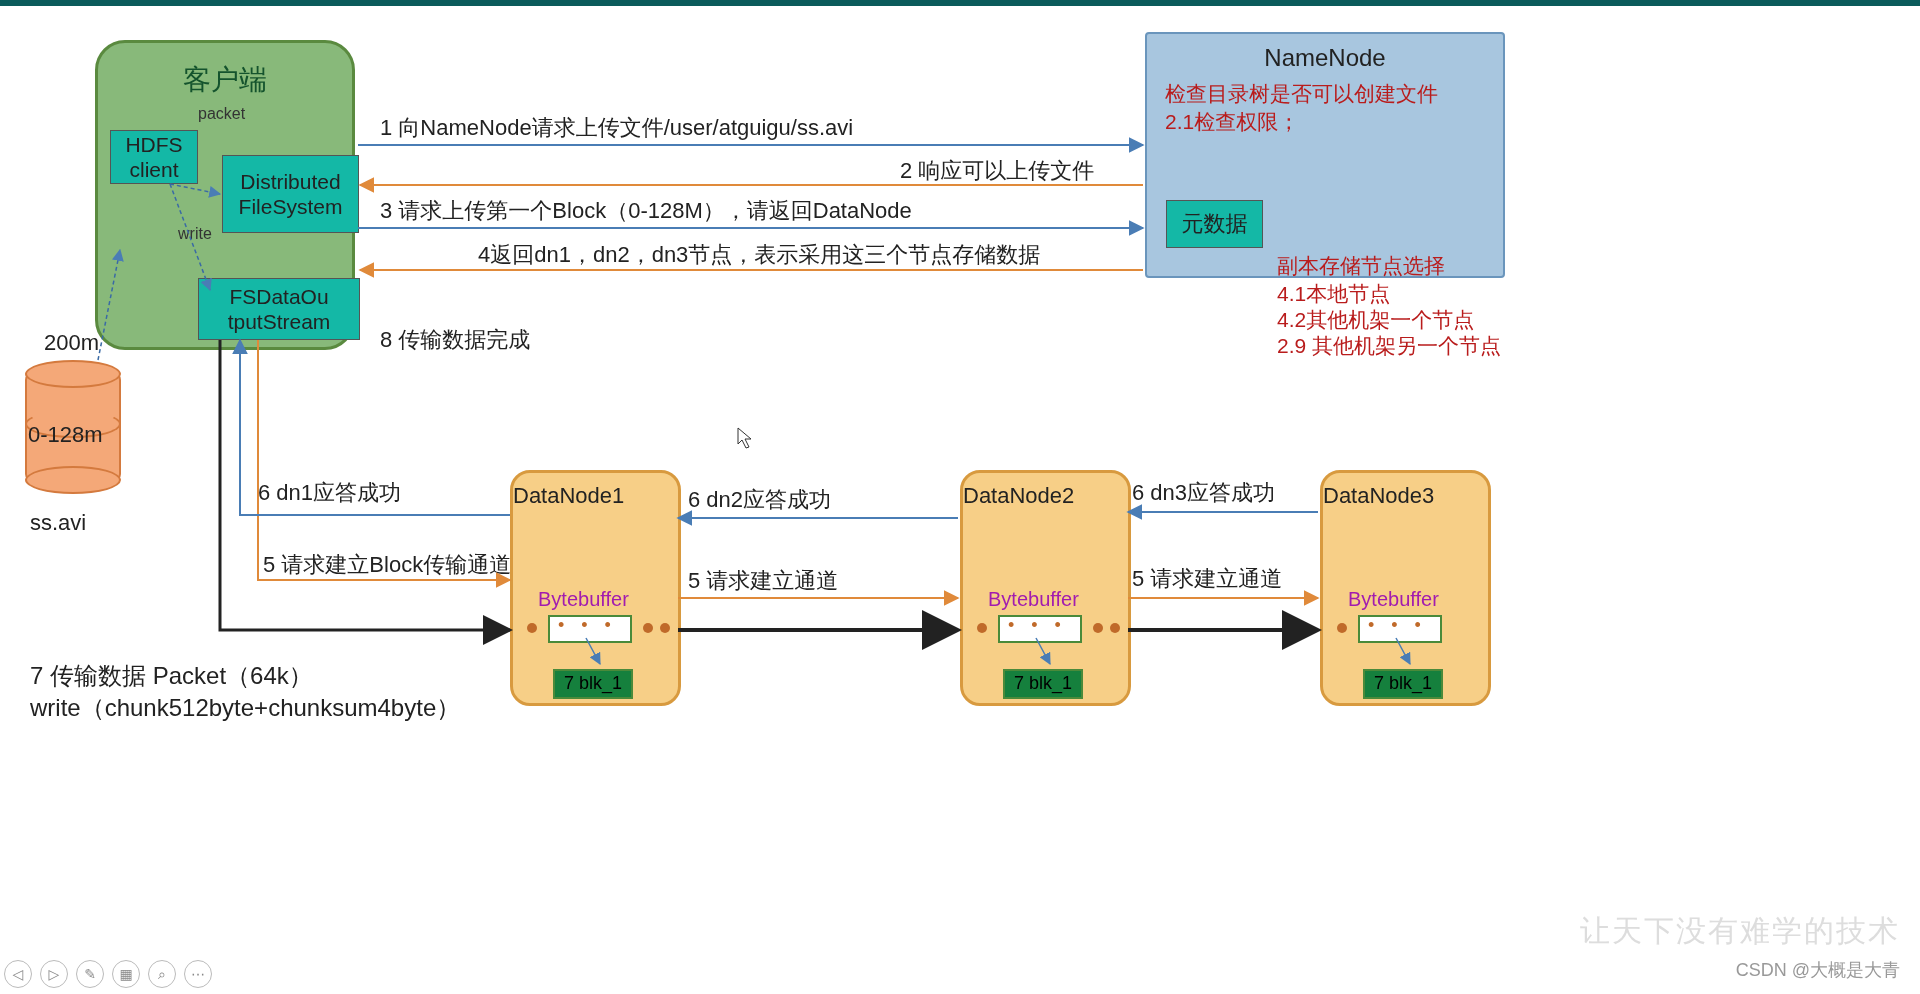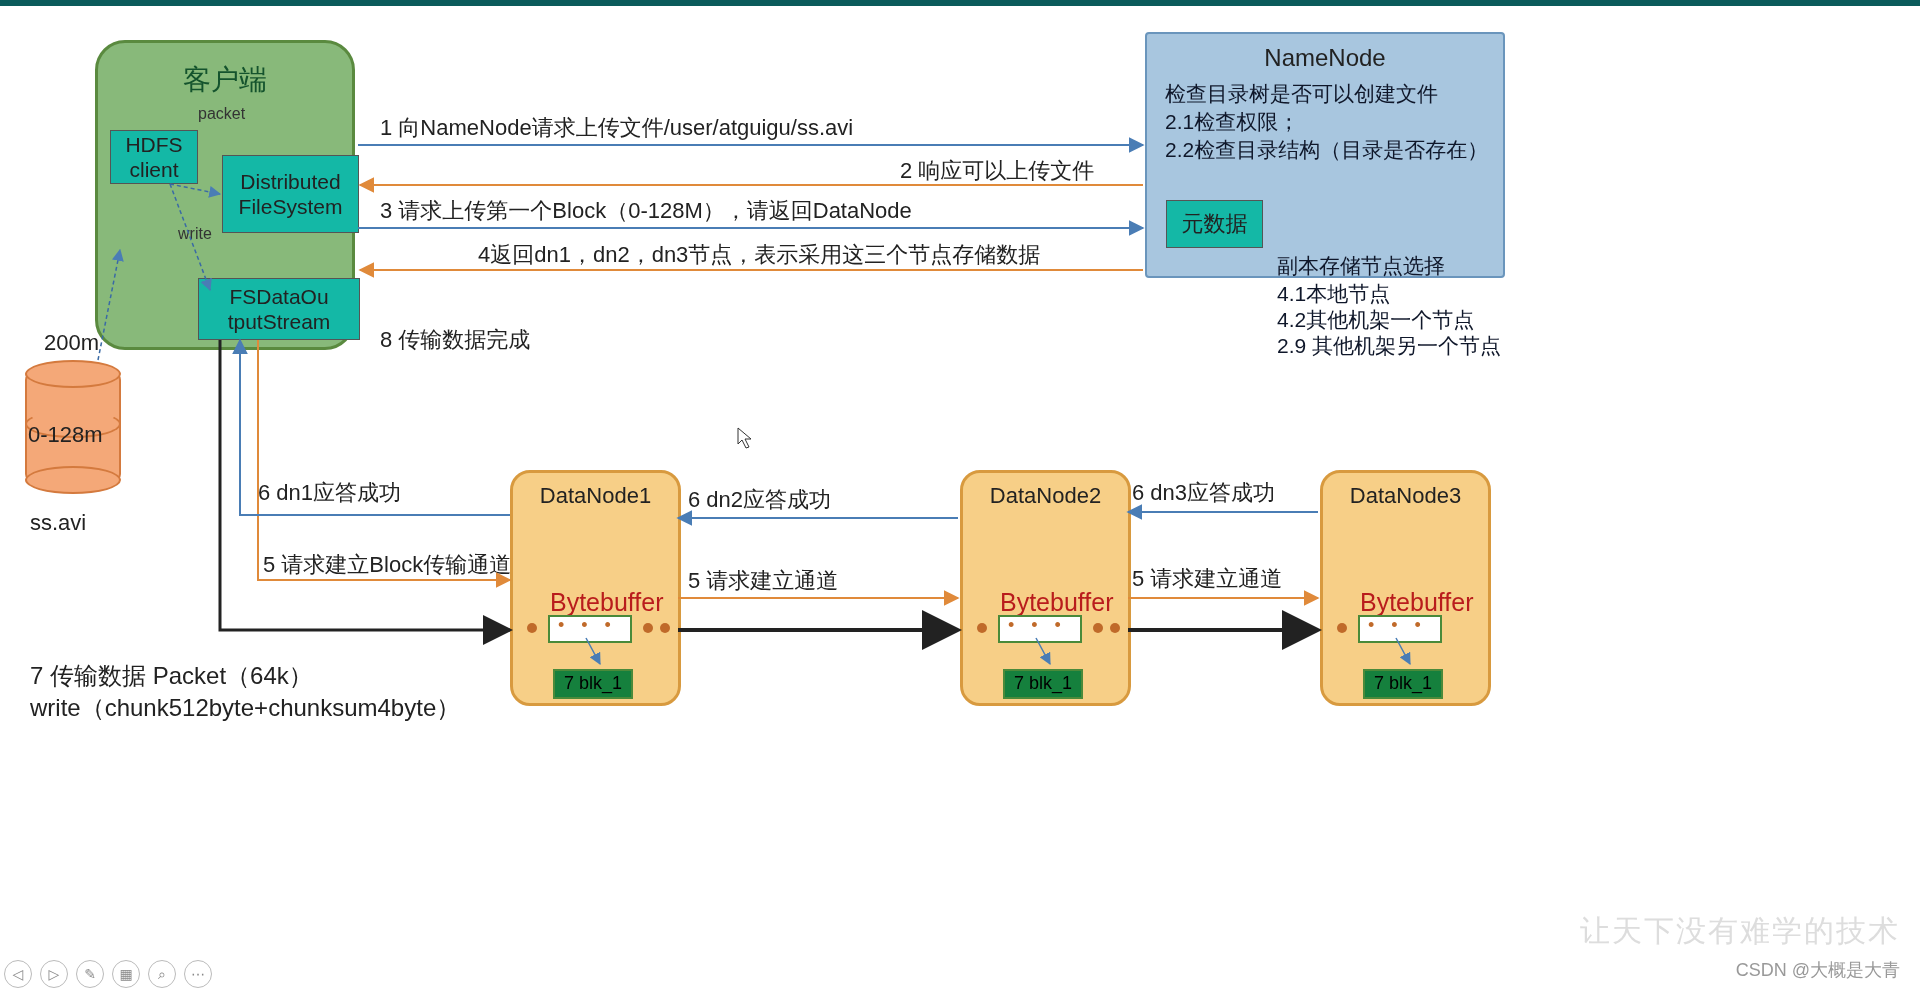--- a/index.html
+++ b/index.html
@@ -8,31 +8,31 @@
   .client-box{left:95px;top:40px;width:260px;height:310px;background:#88b97a;border:3px solid #5a8a3f;border-radius:30px}
   .client-title{position:absolute;left:0;right:0;top:18px;text-align:center;font-size:28px;color:#14532d}
   .client-create{position:absolute;left:100px;top:62px;font-size:16px;color:#333}
   .client-write{position:absolute;left:80px;top:182px;font-size:16px;color:#333}
   .wbox{position:absolute;background:#14b8a6;border:1.5px solid #555;font-size:21px;color:#222;display:flex;align-items:center;justify-content:center;text-align:center;line-height:1.2}
   .hdfs-client{left:110px;top:130px;width:86px;height:52px}
   .dfs{left:222px;top:155px;width:135px;height:76px}
   .fsout{left:198px;top:278px;width:160px;height:60px}
   .namenode-box{left:1145px;top:32px;width:360px;height:246px;background:#a8c6df;border:2px solid #6a95bc;border-radius:4px}
   .nn-title{position:absolute;left:0;right:0;top:10px;text-align:center;font-size:24px;color:#222}
-  .nn-text{position:absolute;left:18px;font-size:21px;color:#0f172a;white-space:nowrap}
+  .nn-text{position:absolute;left:18px;font-size:21px;color:#b91c1c;white-space:nowrap}
   .meta-box{left:1166px;top:200px;width:95px;height:46px;font-size:22px}
   .cyl{position:absolute;left:25px;top:360px;width:92px;height:130px}
   .cyl-body{position:absolute;left:0;top:12px;width:92px;height:106px;background:#f4a878;border:2px solid #d47a3e;border-radius:8px}
   .cyl-top{position:absolute;left:0;top:0;width:92px;height:24px;background:#f4a878;border:2px solid #d47a3e;border-radius:50%}
   .cyl-mid{position:absolute;left:0;top:50px;width:92px;height:24px;border:2px solid #d47a3e;border-radius:50%;border-top-color:transparent}
   .cyl-bot{position:absolute;left:0;top:106px;width:92px;height:24px;background:#f4a878;border:2px solid #d47a3e;border-radius:50%}
   .lbl{position:absolute;font-size:22px;color:#222;white-space:nowrap}
   .datanode{position:absolute;width:165px;height:230px;background:#f7cf87;border:3px solid #d89a3f;border-radius:20px}
-  .dn-title{position:absolute;left:0;right:0;top:10px;text-align:center;font-size:22px;color:#222}
-  .dn-bb{position:absolute;left:37px;top:115px;font-size:25px;color:#b91c1c}
+  .dn-title{position:absolute;left:0;right:0;top:10px;font-size:22px;color:#222}
+  .dn-bb{position:absolute;left:25px;top:115px;font-size:20px;color:#a21caf}
   .dn-buf{position:absolute;left:35px;top:142px;width:80px;height:24px;border:2px solid #4a8a3a;background:#fff}
   .dn-buf::before{content:"• • •";position:absolute;left:8px;top:-2px;color:#c06a2a;letter-spacing:6px;font-size:18px}
   .dot{position:absolute;width:10px;height:10px;border-radius:50%;background:#c06a2a}
   .dn-blk{position:absolute;left:40px;top:196px;width:76px;height:26px;border:2px solid #4a8a3a;background:#15803d;font-size:18px;text-align:center;line-height:24px}
   .ssavi{left:30px;top:510px}
   .m200{left:44px;top:330px}
   .m128{left:28px;top:422px;font-size:22px}
   .footer-txt{position:absolute;left:30px;font-size:24px;color:#222}
   .csdn{position:absolute;right:20px;bottom:12px;font-size:18px;color:#999}
   .tagline{position:absolute;right:20px;bottom:42px;font-size:30px;color:#ddd;letter-spacing:2px}
@@ -56,21 +56,20 @@
 client</div>
   <div class="wbox dfs" style="white-space:pre">Distributed
 FileSystem</div>
   <div class="wbox fsout" style="white-space:pre">FSDataOu
 tputStream</div>
 
   <div class="box namenode-box">
     <div class="nn-title">NameNode</div>
     <div class="nn-text" style="top:46px">检查目录树是否可以创建文件</div>
     <div class="nn-text" style="top:74px">2.1检查权限；</div>
-    <div class="nn-text" style="top:102px">2.2检查目录结构（目录是否存在）</div>
     <div class="nn-text" style="top:218px;left:130px">副本存储节点选择</div>
     <div class="nn-text" style="top:246px;left:130px">4.1本地节点</div>
     <div class="nn-text" style="top:272px;left:130px">4.2其他机架一个节点</div>
     <div class="nn-text" style="top:298px;left:130px">2.9 其他机架另一个节点</div>
   </div>
   <div class="wbox meta-box">元数据</div>
 
   <div class="cyl">
     <div class="cyl-body"></div>
       <div class="cyl-top"></div>

